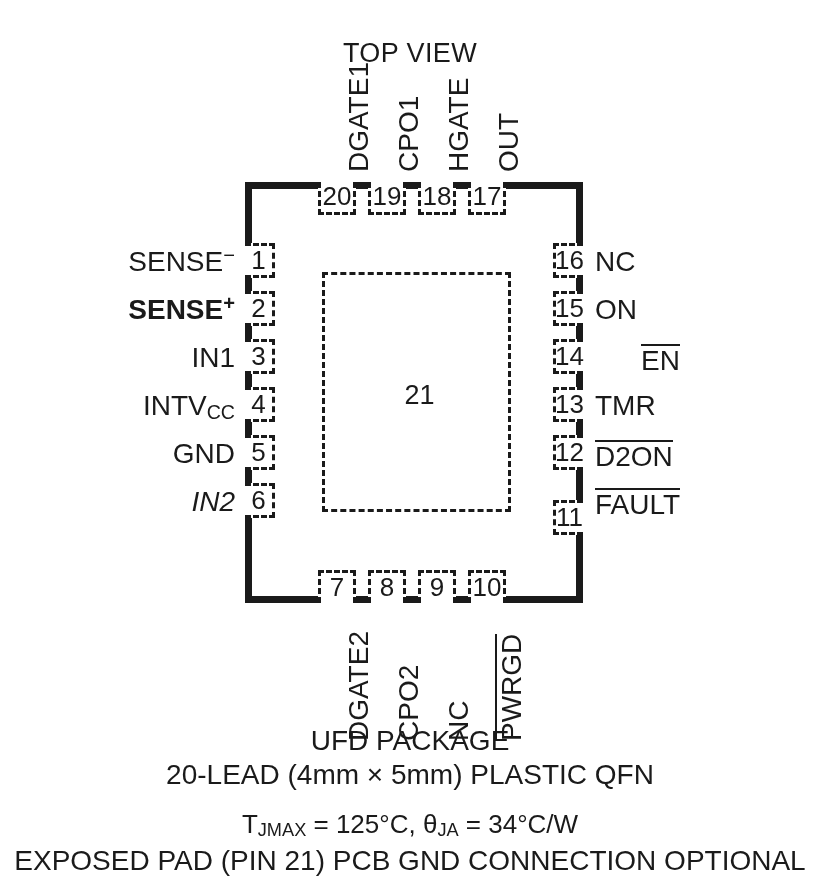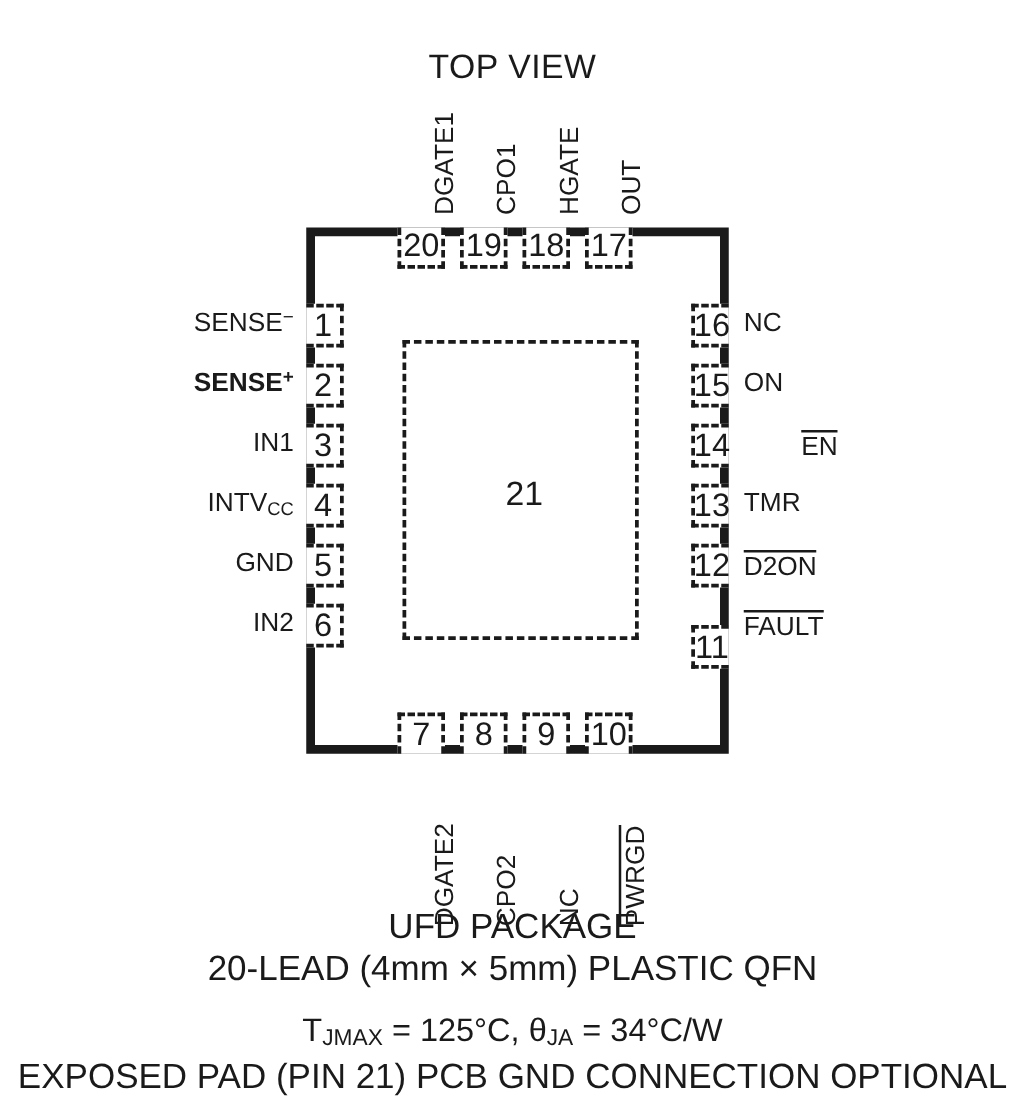--- a/index.html
+++ b/index.html
@@ -88,21 +88,21 @@
   .pin-pad.side-left  { border-left: none; }
   .pin-pad.side-right { border-right: none; }
   .pin-pad.side-top   { border-top: none; }
   .pin-pad.side-bottom{ border-bottom: none; }
 
   .pin-pad-number { position: relative; top: -1px; }
 
   
   .pin-label {
     position: absolute;
-    font-size: 21px;
+    font-size: 28px;
     white-space: nowrap;
     line-height: 1;
   }
   .pin-label.label-left  { text-align: right; }
   .pin-label.label-right { text-align: left; }
 
   .pin-label.label-vert {
     transform-origin: left bottom;
     transform: rotate(-90deg);
   }
@@ -168,21 +168,21 @@
         <span class="pin-pad-number">4</span>
       </div>
       <div class="pin-label label-left" style="right: 585px; top: 392px;"><span>INTV</span><sub class="sbs">CC</sub></div>
       <div class="pin-pad side-left" style="left: 245px; top: 435px; width: 30px; height: 35px;">
         <span class="pin-pad-number">5</span>
       </div>
       <div class="pin-label label-left" style="right: 585px; top: 440px;"><span>GND</span></div>
       <div class="pin-pad side-left" style="left: 245px; top: 483px; width: 30px; height: 35px;">
         <span class="pin-pad-number">6</span>
       </div>
-      <div class="pin-label label-left" style="right: 585px; top: 488px;"><span>IN2</span></div>
+      <div class="pin-label label-left" style="right: 585px; top: 488px; font-style: italic;"><span>IN2</span></div>
       <div class="pin-pad side-right" style="left: 553px; top: 243px; width: 30px; height: 35px;">
         <span class="pin-pad-number">16</span>
       </div>
       <div class="pin-label label-right" style="left: 595px; top: 248px;"><span>NC</span></div>
       <div class="pin-pad side-right" style="left: 553px; top: 291px; width: 30px; height: 35px;">
         <span class="pin-pad-number">15</span>
       </div>
       <div class="pin-label label-right" style="left: 595px; top: 296px;"><span>ON</span></div>
       <div class="pin-pad side-right" style="left: 553px; top: 339px; width: 30px; height: 35px;">
         <span class="pin-pad-number">14</span>

